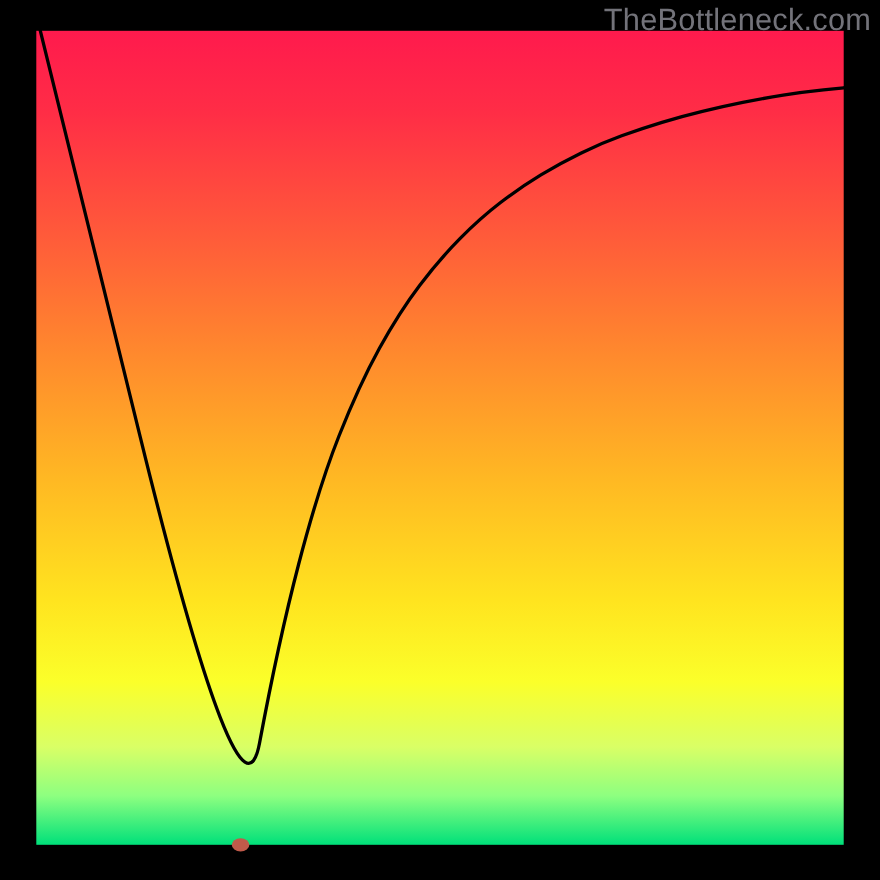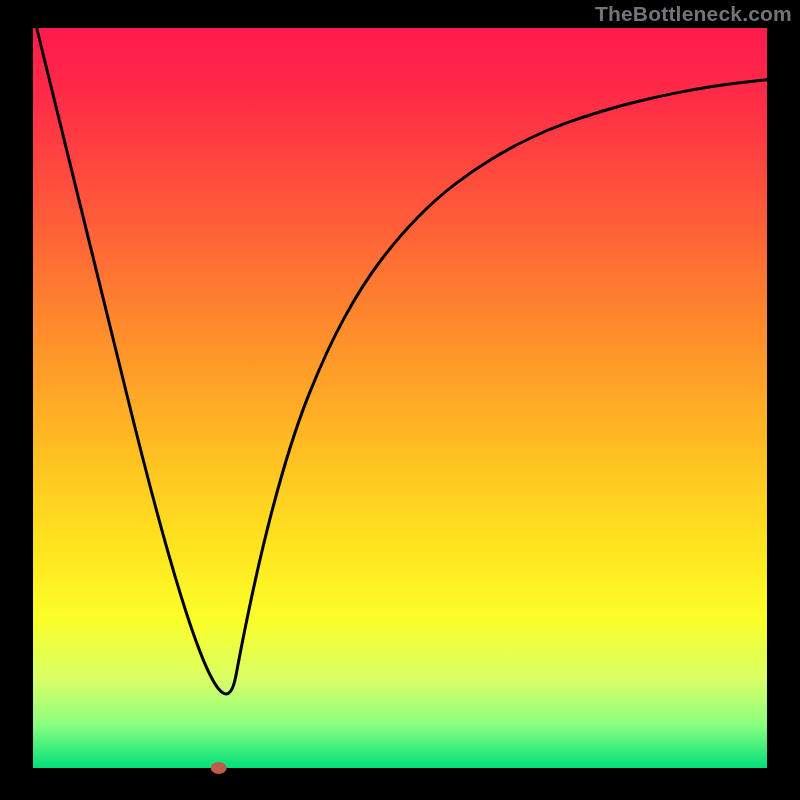--- a/index.html
+++ b/index.html
@@ -18,22 +18,22 @@
   svg {
     position: absolute;
     top: 0;
     left: 0;
   }
   .watermark {
     position: absolute;
     top: 2px;
     right: 8px;
     font-family: Arial, Helvetica, sans-serif;
-    font-size: 21px;
-    font-weight: 700;
+    font-size: 28px;
+    font-weight: 400;
     color: #73737a;
     letter-spacing: 0.2px;
   }
 </style>
 </head>
 <body>
 
 <div class="canvas-wrap">
   <svg id="plot-svg" width="800" height="800" viewBox="0 0 800 800">
     <defs>

